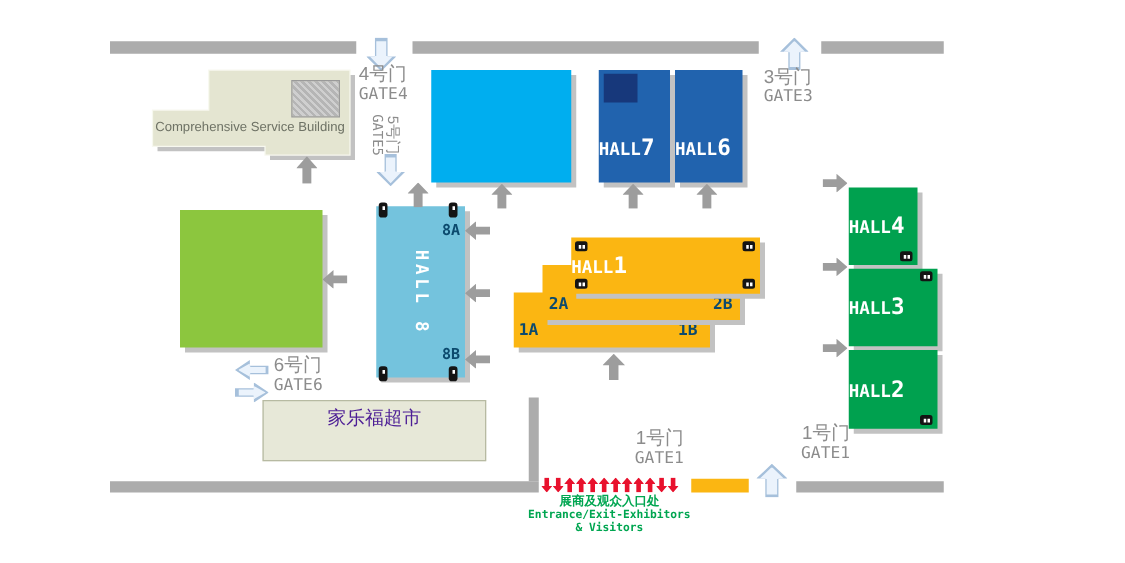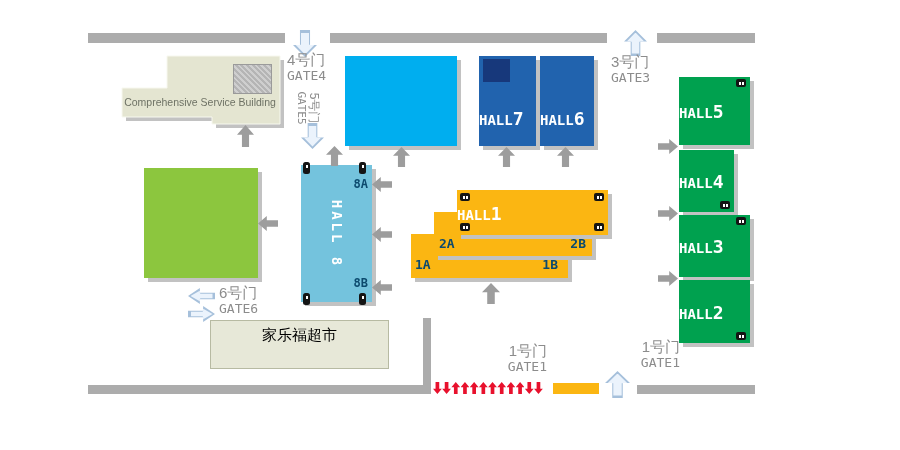--- a/index.html
+++ b/index.html
@@ -46,21 +46,21 @@
   .pic{position:absolute;width:10px;height:8px;background:#141414;border-radius:2px}
   .pic::before,.pic::after{content:"";position:absolute;top:2.5px;width:2px;height:3px;background:#fff}
   .pic::before{left:2.5px}
   .pic::after{left:5.5px}
   .picv{position:absolute;width:7px;height:12px;background:#141414;border-radius:2.5px}
   .picv::before{content:"";position:absolute;top:2.5px;left:2.5px;width:2px;height:3px;background:#fff}
   
   .hatch{position:absolute;background:repeating-linear-gradient(45deg,#B5B5B5 0 2px,#CFCFCF 2px 4px);
          border:1px solid #9A9A9A}
   .svclbl{position:absolute;font-size:10.5px;color:#6E7265;text-align:center}
-  .smktxt{position:absolute;text-align:center;color:#000000;line-height:1.25}
+  .smktxt{position:absolute;text-align:center;color:#4c1d95;line-height:1.25}
   .smktxt .cn{font-size:15px}
   .smktxt .en{font-size:14px;font-family:"DejaVu Sans Mono",monospace}
   .entxt{position:absolute;text-align:center;color:#00A651;line-height:11px;white-space:nowrap}
   .entxt .cn{font-size:10px;font-weight:bold}
   .entxt .en{font-size:9px;font-weight:bold;font-family:"DejaVu Sans Mono",monospace}
   .tktxt{position:absolute;text-align:center;line-height:11px;white-space:nowrap}
   .tktxt .cn{font-size:10px;font-weight:bold;color:#F9A11B}
   .tktxt .en{font-size:9px;font-weight:bold;color:#FDBB30;font-family:"DejaVu Sans Mono",monospace}
 </style>
 </head>
@@ -114,24 +114,20 @@
     <div class="sub" style="right:6px;bottom:5px;font-size:13px">2B</div>
   </div>
   <div class="bld yel" style="left:457px;top:190px;width:151px;height:45px;z-index:3">
     <div class="hl hlc"><span>HALL</span><b>1</b></div>
     <div class="pic" style="left:3px;top:3px"></div>
     <div class="pic" style="right:4px;top:3px"></div>
     <div class="pic" style="left:3px;bottom:4px"></div>
     <div class="pic" style="right:4px;bottom:4px"></div>
   </div>
 
-  <div class="bld grn" style="left:679px;top:77px;width:71px;height:68px">
-    <div class="hl hlc"><span>HALL</span><b>5</b></div>
-    <div class="pic" style="right:4px;top:2px"></div>
-  </div>
   <div class="bld grn" style="left:679px;top:150px;width:55px;height:62px">
     <div class="hl hlc"><span>HALL</span><b>4</b></div>
     <div class="pic" style="right:4px;bottom:3px"></div>
   </div>
   <div class="bld grn" style="left:679px;top:215px;width:71px;height:62px">
     <div class="hl hlc"><span>HALL</span><b>3</b></div>
     <div class="pic" style="right:4px;top:2px"></div>
   </div>
   <div class="bld grn" style="left:679px;top:280px;width:71px;height:63px">
     <div class="hl hlc"><span>HALL</span><b>2</b></div>
@@ -213,16 +209,21 @@
       <i class="ra au"></i>
       <i class="ra au"></i>
       <i class="ra au"></i>
       <i class="ra au"></i>
       <i class="ra au"></i>
       <i class="ra au"></i>
       <i class="ra au"></i>
       <i class="ra ad"></i>
       <i class="ra ad"></i>
   </div>
+  <div class="entxt" style="left:415px;top:396px;width:145px">
+    <div class="cn">展商及观众入口处</div>
+    <div class="en">Entrance/Exit-Exhibitors</div>
+    <div class="en">&amp; Visitors</div>
+  </div>
 
   <div class="yel" style="position:absolute;left:553px;top:383px;width:46px;height:11px"></div>
 
 </div>
 
 </body></html>

